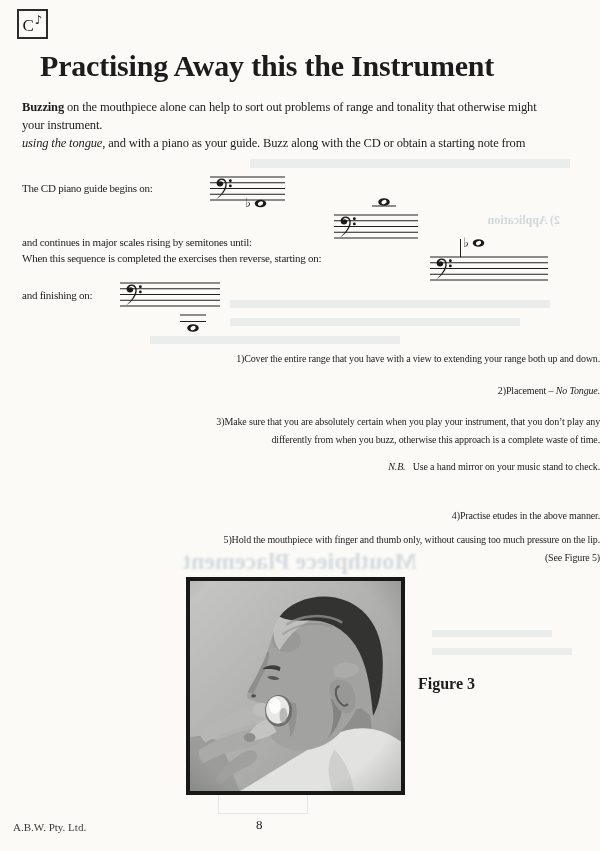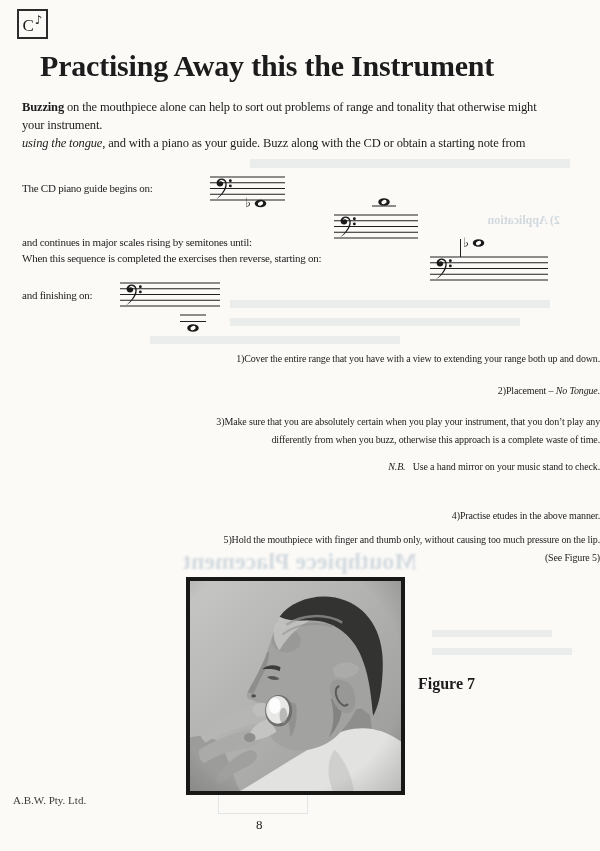--- a/index.html
+++ b/index.html
@@ -24,21 +24,21 @@
   .litem{position:absolute;left:34px;width:566px;font-size:10px;letter-spacing:-0.15px;text-align:right;}
   .litem .tline .num{display:inline-block;width:22px;}
   .indent2{padding-left:22px;}
   .nbline{padding-left:28px;}
   
   .photo-frame{position:absolute;left:186px;top:577px;width:219px;height:218px;border:4px solid #181816;
                box-sizing:border-box;background:#aaa;}
   .photo-frame svg{display:block;width:100%;height:100%;}
   .fig-caption{position:absolute;left:418px;top:675px;font-size:16px;font-weight:bold;white-space:nowrap;}
   
-  .publisher{position:absolute;left:13px;top:794px;font-size:11px;color:#3a3a3a;white-space:nowrap;}
+  .publisher{position:absolute;left:13px;top:821px;font-size:11px;color:#3a3a3a;white-space:nowrap;}
   .pagenum{position:absolute;left:256px;top:817px;font-size:13px;}
   
   .bleed-head{position:absolute;left:130px;top:548px;width:340px;text-align:center;font-weight:bold;
               font-size:24px;color:rgba(120,145,168,0.30);transform:scaleX(-1);filter:blur(0.8px);white-space:nowrap;}
   .bleed-app{position:absolute;left:428px;top:213px;width:132px;font-weight:bold;font-size:12px;
              color:rgba(120,145,168,0.32);transform:scaleX(-1);filter:blur(0.6px);white-space:nowrap;}
   .bb{position:absolute;background:rgba(145,160,178,0.14);filter:blur(0.6px);}
   .bbox{position:absolute;left:218px;top:794px;width:88px;height:18px;border:1px solid rgba(150,170,190,0.25);}
   svg text{font-family:"DejaVu Sans",sans-serif;}
 </style>
@@ -202,18 +202,18 @@
       <ellipse cx="74" cy="130" rx="9" ry="7" fill="#bebebc"></ellipse>
       <path d="M60 158 C64 148 72 141 82 139 L90 152 C82 158 70 161 64 161 Z" fill="#c4c4c2"></path>
       <ellipse cx="62" cy="158" rx="6" ry="4.5" fill="#8e8e8c"></ellipse>
       <ellipse cx="92" cy="131" rx="14" ry="16" fill="#6e6e6c"></ellipse>
       <ellipse cx="91" cy="130" rx="12" ry="14" fill="#e8e8e6"></ellipse>
       <ellipse cx="88" cy="126" rx="6" ry="8" fill="#ffffff" opacity="0.9"></ellipse>
       <ellipse cx="97" cy="136" rx="4" ry="8" fill="#9a9a98" opacity="0.6"></ellipse>
       <rect width="219" height="212" fill="url(#vign)"></rect>
     </svg>
   </div>
-  <div class="fig-caption">Figure 7</div>
+  <div class="fig-caption">Figure 3</div>
 
   <div class="publisher">A.B.W. Pty. Ltd.</div>
   <div class="pagenum">8</div>
 
 </div>
 
 </body></html>

